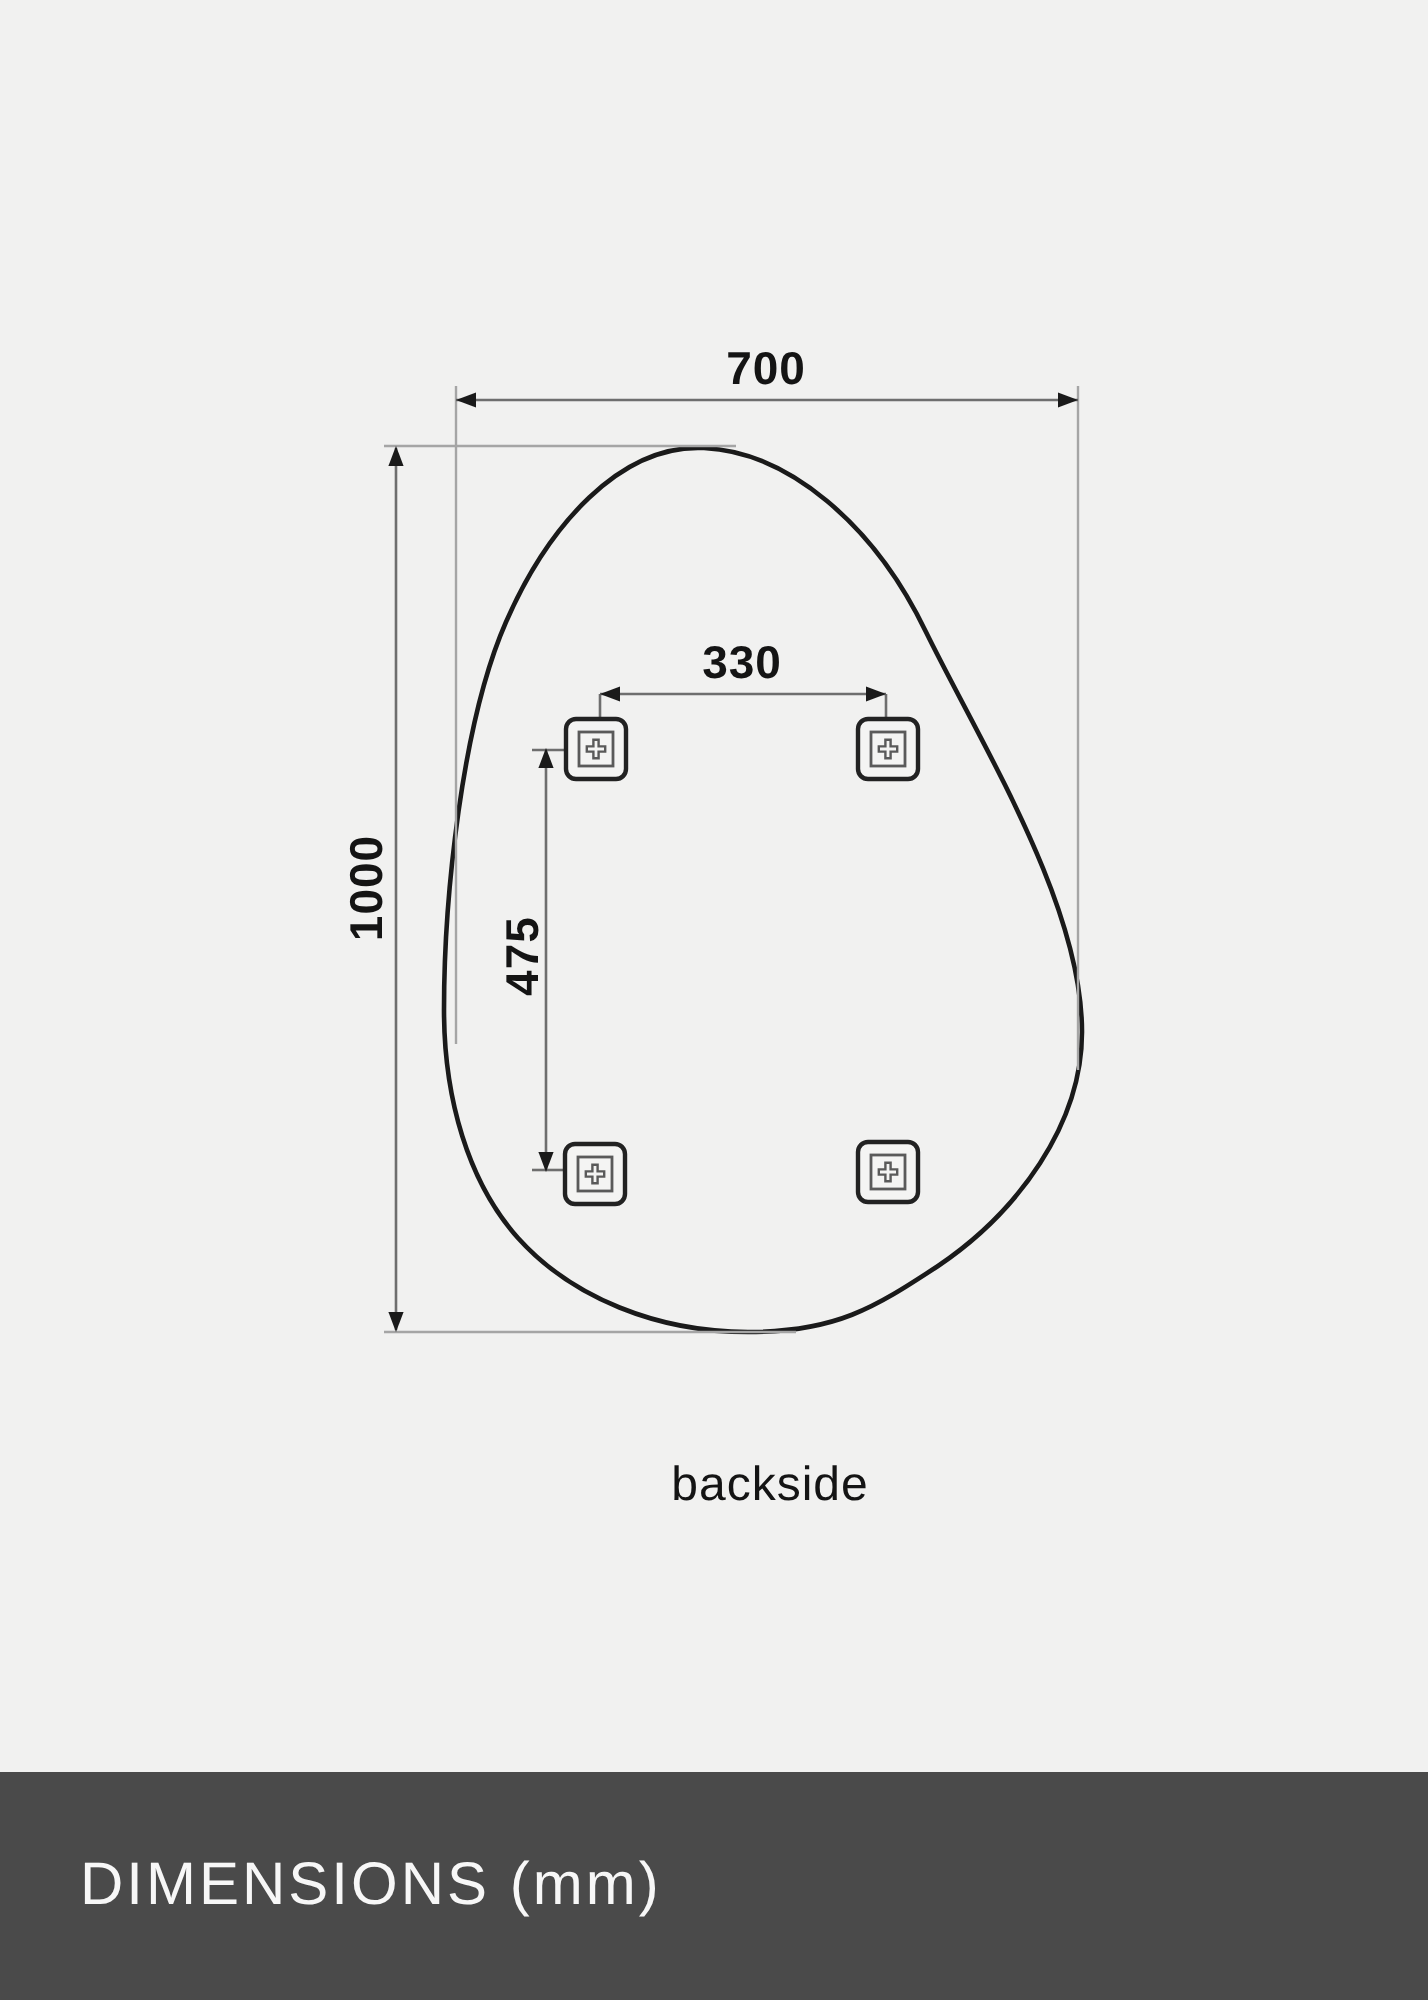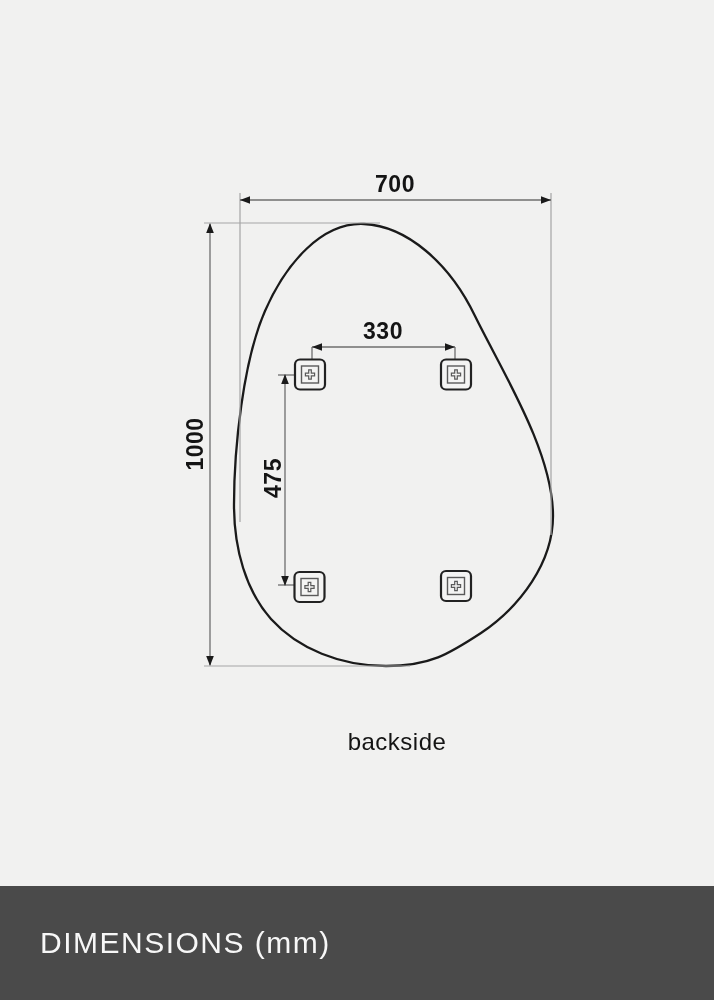--- a/index.html
+++ b/index.html
@@ -9,21 +9,21 @@
     font-family: "Liberation Sans", sans-serif;
     overflow: hidden;
   }
   .stage {
     position: relative;
     width: 714px; height: 1000px;
     background: #f1f1f0;
   }
   .diagram-wrap {
     position: absolute;
-    top: 0; left: 12px;
+    top: 0; left: 0;
     width: 657px; height: 898px;
   }
   svg text {
     font-family: "Liberation Sans", sans-serif;
     fill: #141414;
   }
   .dim-number {
     font-size: 23px;
     font-weight: 600;
     letter-spacing: 0.5px;

